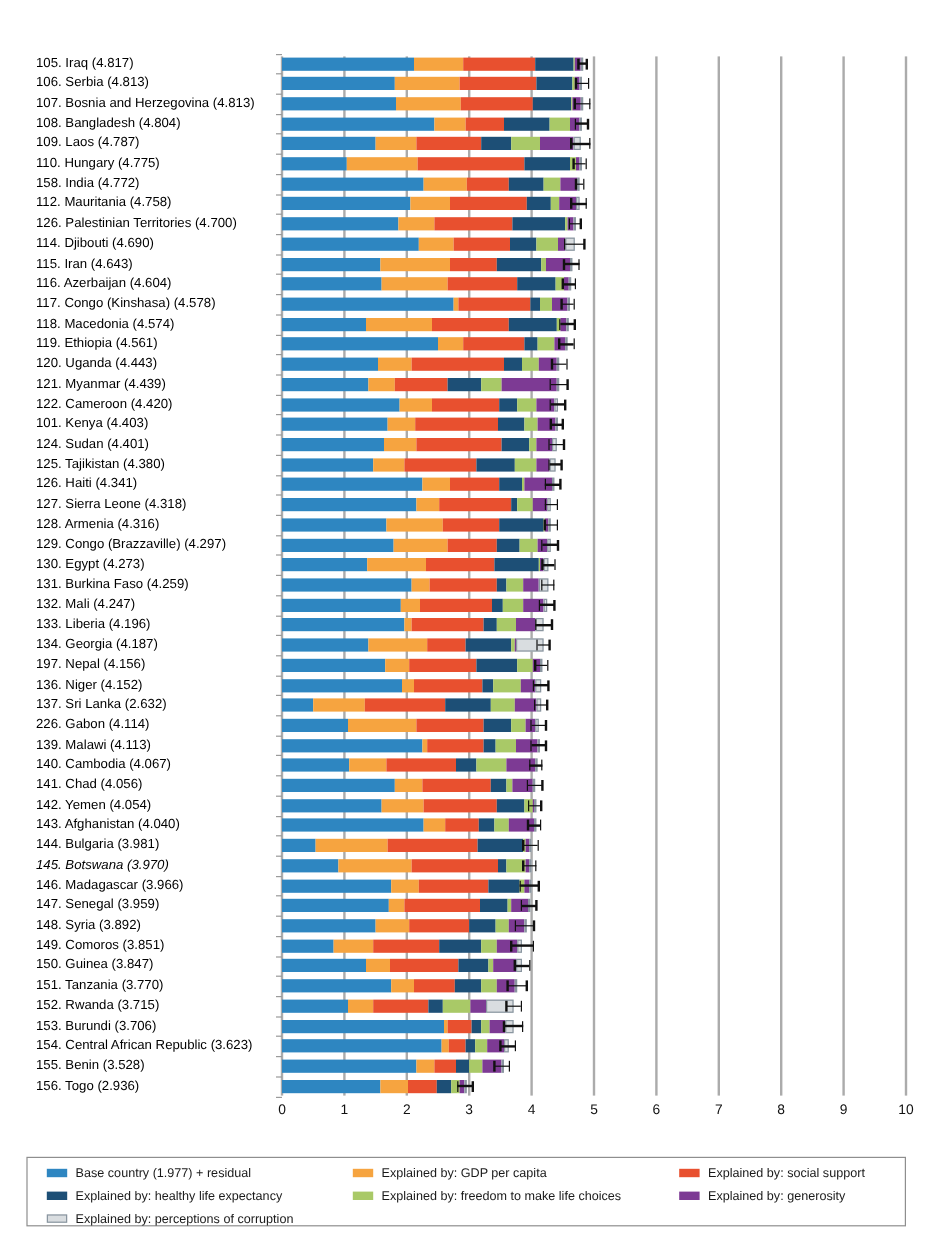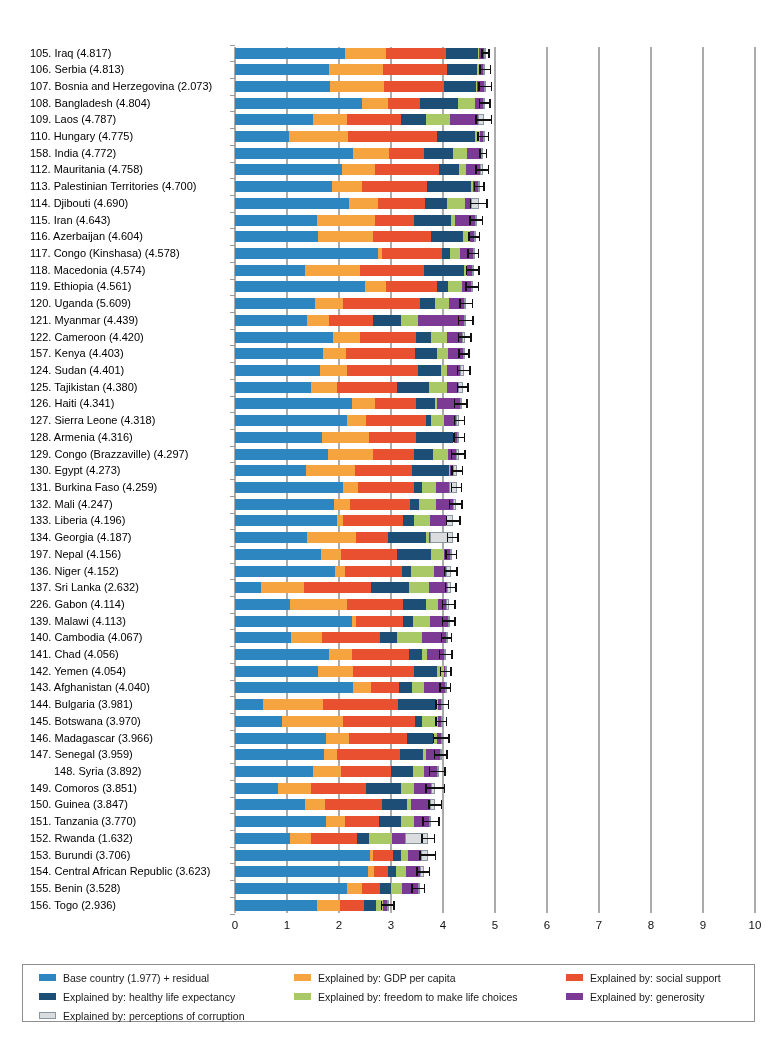--- a/index.html
+++ b/index.html
@@ -122,21 +122,21 @@
         <div class="seg" style="left: 93.6px; width: 54.08px; background: rgb(246, 164, 64);"></div>
         <div class="seg" style="left: 147.68px; width: 64.48px; background: rgb(232, 80, 47);"></div>
         <div class="seg" style="left: 212.16px; width: 30.16px; background: rgb(29, 79, 118);"></div>
         <div class="seg" style="left: 242.32px; width: 2.08px; background: rgb(169, 201, 103);"></div>
         <div class="seg" style="left: 244.4px; width: 3.64px; background: rgb(125, 58, 148);"></div>
         <div class="seg corr" style="left: 248.04px; width: 2.08px; background: rgb(217, 221, 224);"></div>
       </div>
       <div class="whisk-line" style="left: 480.076px; top: 68.96px; width: 10.4px;"></div>
       <div class="whisk-cap" style="left: 479.326px; top: 65.21px; height: 9px;"></div>
       <div class="whisk-cap" style="left: 489.726px; top: 65.21px; height: 9px;"></div>
-      <div class="row-label" style="top: 79.92px;">107. Bosnia and Herzegovina (2.073)</div>
+      <div class="row-label" style="top: 79.92px;">107. Bosnia and Herzegovina (4.813)</div>
       <div class="bar" style="left: 235px; top: 80.92px; width: 250.276px;">
         <div class="seg" style="left: 0px; width: 95.16px; background: rgb(46, 134, 193);"></div>
         <div class="seg" style="left: 95.16px; width: 53.56px; background: rgb(246, 164, 64);"></div>
         <div class="seg" style="left: 148.72px; width: 59.8px; background: rgb(232, 80, 47);"></div>
         <div class="seg" style="left: 208.52px; width: 32.24px; background: rgb(29, 79, 118);"></div>
         <div class="seg" style="left: 240.76px; width: 1.56px; background: rgb(169, 201, 103);"></div>
         <div class="seg" style="left: 242.32px; width: 6.76px; background: rgb(125, 58, 148);"></div>
         <div class="seg corr" style="left: 249.08px; width: 1.04px; background: rgb(217, 221, 224);"></div>
       </div>
       <div class="whisk-line" style="left: 479.036px; top: 85.67px; width: 12.48px;"></div>
@@ -200,21 +200,21 @@
         <div class="seg" style="left: 106.6px; width: 33.8px; background: rgb(246, 164, 64);"></div>
         <div class="seg" style="left: 140.4px; width: 63.96px; background: rgb(232, 80, 47);"></div>
         <div class="seg" style="left: 204.36px; width: 19.76px; background: rgb(29, 79, 118);"></div>
         <div class="seg" style="left: 224.12px; width: 6.76px; background: rgb(169, 201, 103);"></div>
         <div class="seg" style="left: 230.88px; width: 14.56px; background: rgb(125, 58, 148);"></div>
         <div class="seg corr" style="left: 245.44px; width: 2.08px; background: rgb(217, 221, 224);"></div>
       </div>
       <div class="whisk-line" style="left: 476.176px; top: 169.22px; width: 12.48px;"></div>
       <div class="whisk-cap" style="left: 475.426px; top: 165.47px; height: 9px;"></div>
       <div class="whisk-cap" style="left: 487.906px; top: 165.47px; height: 9px;"></div>
-      <div class="row-label" style="top: 180.18px;">113. Palestinian Territories (4.700)</div>
+      <div class="row-label" style="top: 180.18px;">126. Palestinian Territories (4.700)</div>
       <div class="bar" style="left: 235px; top: 181.18px; width: 244.4px;">
         <div class="seg" style="left: 0px; width: 97.24px; background: rgb(46, 134, 193);"></div>
         <div class="seg" style="left: 97.24px; width: 30.16px; background: rgb(246, 164, 64);"></div>
         <div class="seg" style="left: 127.4px; width: 64.48px; background: rgb(232, 80, 47);"></div>
         <div class="seg" style="left: 191.88px; width: 43.68px; background: rgb(29, 79, 118);"></div>
         <div class="seg" style="left: 235.56px; width: 2.6px; background: rgb(169, 201, 103);"></div>
         <div class="seg" style="left: 238.16px; width: 5.2px; background: rgb(125, 58, 148);"></div>
         <div class="seg corr" style="left: 243.36px; width: 1.04px; background: rgb(217, 221, 224);"></div>
       </div>
       <div class="whisk-line" style="left: 474.72px; top: 185.93px; width: 9.36px;"></div>
@@ -291,21 +291,21 @@
         <div class="seg" style="left: 130px; width: 20.8px; background: rgb(246, 164, 64);"></div>
         <div class="seg" style="left: 150.8px; width: 50.96px; background: rgb(232, 80, 47);"></div>
         <div class="seg" style="left: 201.76px; width: 11.44px; background: rgb(29, 79, 118);"></div>
         <div class="seg" style="left: 213.2px; width: 13.52px; background: rgb(169, 201, 103);"></div>
         <div class="seg" style="left: 226.72px; width: 9.36px; background: rgb(125, 58, 148);"></div>
         <div class="seg corr" style="left: 236.08px; width: 1.04px; background: rgb(217, 221, 224);"></div>
       </div>
       <div class="whisk-line" style="left: 465.932px; top: 286.19px; width: 12.48px;"></div>
       <div class="whisk-cap" style="left: 465.182px; top: 282.44px; height: 9px;"></div>
       <div class="whisk-cap" style="left: 477.662px; top: 282.44px; height: 9px;"></div>
-      <div class="row-label" style="top: 297.15px;">120. Uganda (5.609)</div>
+      <div class="row-label" style="top: 297.15px;">120. Uganda (4.443)</div>
       <div class="bar" style="left: 235px; top: 298.15px; width: 231.036px;">
         <div class="seg" style="left: 0px; width: 80.08px; background: rgb(46, 134, 193);"></div>
         <div class="seg" style="left: 80.08px; width: 27.56px; background: rgb(246, 164, 64);"></div>
         <div class="seg" style="left: 107.64px; width: 76.96px; background: rgb(232, 80, 47);"></div>
         <div class="seg" style="left: 184.6px; width: 15.6px; background: rgb(29, 79, 118);"></div>
         <div class="seg" style="left: 200.2px; width: 13.52px; background: rgb(169, 201, 103);"></div>
         <div class="seg" style="left: 213.72px; width: 15.08px; background: rgb(125, 58, 148);"></div>
         <div class="seg corr" style="left: 228.8px; width: 2.08px; background: rgb(217, 221, 224);"></div>
       </div>
       <div class="whisk-line" style="left: 459.796px; top: 302.9px; width: 12.48px;"></div>
@@ -330,21 +330,21 @@
         <div class="seg" style="left: 97.76px; width: 27.04px; background: rgb(246, 164, 64);"></div>
         <div class="seg" style="left: 124.8px; width: 56.68px; background: rgb(232, 80, 47);"></div>
         <div class="seg" style="left: 181.48px; width: 14.04px; background: rgb(29, 79, 118);"></div>
         <div class="seg" style="left: 195.52px; width: 16.64px; background: rgb(169, 201, 103);"></div>
         <div class="seg" style="left: 212.16px; width: 15.08px; background: rgb(125, 58, 148);"></div>
         <div class="seg corr" style="left: 227.24px; width: 2.6px; background: rgb(217, 221, 224);"></div>
       </div>
       <div class="whisk-line" style="left: 458.6px; top: 336.32px; width: 12.48px;"></div>
       <div class="whisk-cap" style="left: 457.85px; top: 332.57px; height: 9px;"></div>
       <div class="whisk-cap" style="left: 470.33px; top: 332.57px; height: 9px;"></div>
-      <div class="row-label" style="top: 347.28px;">157. Kenya (4.403)</div>
+      <div class="row-label" style="top: 347.28px;">101. Kenya (4.403)</div>
       <div class="bar" style="left: 235px; top: 348.28px; width: 228.956px;">
         <div class="seg" style="left: 0px; width: 87.88px; background: rgb(46, 134, 193);"></div>
         <div class="seg" style="left: 87.88px; width: 22.88px; background: rgb(246, 164, 64);"></div>
         <div class="seg" style="left: 110.76px; width: 69.68px; background: rgb(232, 80, 47);"></div>
         <div class="seg" style="left: 180.44px; width: 21.84px; background: rgb(29, 79, 118);"></div>
         <div class="seg" style="left: 202.28px; width: 10.92px; background: rgb(169, 201, 103);"></div>
         <div class="seg" style="left: 213.2px; width: 14.56px; background: rgb(125, 58, 148);"></div>
         <div class="seg corr" style="left: 227.76px; width: 1.04px; background: rgb(217, 221, 224);"></div>
       </div>
       <div class="whisk-line" style="left: 458.756px; top: 353.03px; width: 10.4px;"></div>
@@ -616,21 +616,21 @@
         <div class="seg" style="left: 28.08px; width: 60.32px; background: rgb(246, 164, 64);"></div>
         <div class="seg" style="left: 88.4px; width: 74.36px; background: rgb(232, 80, 47);"></div>
         <div class="seg" style="left: 162.76px; width: 37.96px; background: rgb(29, 79, 118);"></div>
         <div class="seg" style="left: 200.72px; width: 2.6px; background: rgb(169, 201, 103);"></div>
         <div class="seg" style="left: 203.32px; width: 3.12px; background: rgb(125, 58, 148);"></div>
         <div class="seg corr" style="left: 206.44px; width: 0.52px; background: rgb(217, 221, 224);"></div>
       </div>
       <div class="whisk-line" style="left: 435.772px; top: 703.94px; width: 12.48px;"></div>
       <div class="whisk-cap" style="left: 435.022px; top: 700.19px; height: 9px;"></div>
       <div class="whisk-cap" style="left: 447.502px; top: 700.19px; height: 9px;"></div>
-      <div class="row-label" style="top: 714.9px;">145. Botswana (3.970)</div>
+      <div class="row-label" style="top: 714.9px; font-style: italic;">145. Botswana (3.970)</div>
       <div class="bar" style="left: 235px; top: 715.9px; width: 206.44px;">
         <div class="seg" style="left: 0px; width: 47.32px; background: rgb(46, 134, 193);"></div>
         <div class="seg" style="left: 47.32px; width: 60.32px; background: rgb(246, 164, 64);"></div>
         <div class="seg" style="left: 107.64px; width: 72.8px; background: rgb(232, 80, 47);"></div>
         <div class="seg" style="left: 180.44px; width: 6.76px; background: rgb(29, 79, 118);"></div>
         <div class="seg" style="left: 187.2px; width: 16.12px; background: rgb(169, 201, 103);"></div>
         <div class="seg" style="left: 203.32px; width: 2.6px; background: rgb(125, 58, 148);"></div>
         <div class="seg corr" style="left: 205.92px; width: 0.52px; background: rgb(217, 221, 224);"></div>
       </div>
       <div class="whisk-line" style="left: 436.24px; top: 720.65px; width: 10.4px;"></div>
@@ -655,21 +655,21 @@
         <div class="seg" style="left: 89.44px; width: 12.48px; background: rgb(246, 164, 64);"></div>
         <div class="seg" style="left: 101.92px; width: 63.44px; background: rgb(232, 80, 47);"></div>
         <div class="seg" style="left: 165.36px; width: 22.36px; background: rgb(29, 79, 118);"></div>
         <div class="seg" style="left: 187.72px; width: 3.12px; background: rgb(169, 201, 103);"></div>
         <div class="seg" style="left: 190.84px; width: 14.04px; background: rgb(125, 58, 148);"></div>
         <div class="seg corr" style="left: 204.88px; width: 1.04px; background: rgb(217, 221, 224);"></div>
       </div>
       <div class="whisk-line" style="left: 434.628px; top: 754.07px; width: 12.48px;"></div>
       <div class="whisk-cap" style="left: 433.878px; top: 750.32px; height: 9px;"></div>
       <div class="whisk-cap" style="left: 446.358px; top: 750.32px; height: 9px;"></div>
-      <div class="row-label" style="top: 765.03px; margin-left: 24px;">148. Syria (3.892)</div>
+      <div class="row-label" style="top: 765.03px;">148. Syria (3.892)</div>
       <div class="bar" style="left: 235px; top: 766.03px; width: 202.384px;">
         <div class="seg" style="left: 0px; width: 78px; background: rgb(46, 134, 193);"></div>
         <div class="seg" style="left: 78px; width: 28.08px; background: rgb(246, 164, 64);"></div>
         <div class="seg" style="left: 106.08px; width: 49.92px; background: rgb(232, 80, 47);"></div>
         <div class="seg" style="left: 156px; width: 21.84px; background: rgb(29, 79, 118);"></div>
         <div class="seg" style="left: 177.84px; width: 10.92px; background: rgb(169, 201, 103);"></div>
         <div class="seg" style="left: 188.76px; width: 13px; background: rgb(125, 58, 148);"></div>
         <div class="seg corr" style="left: 201.76px; width: 0.52px; background: rgb(217, 221, 224);"></div>
       </div>
       <div class="whisk-line" style="left: 429.584px; top: 770.78px; width: 15.6px;"></div>
@@ -707,21 +707,21 @@
         <div class="seg" style="left: 91px; width: 18.72px; background: rgb(246, 164, 64);"></div>
         <div class="seg" style="left: 109.72px; width: 33.8px; background: rgb(232, 80, 47);"></div>
         <div class="seg" style="left: 143.52px; width: 22.36px; background: rgb(29, 79, 118);"></div>
         <div class="seg" style="left: 165.88px; width: 13px; background: rgb(169, 201, 103);"></div>
         <div class="seg" style="left: 178.88px; width: 15.6px; background: rgb(125, 58, 148);"></div>
         <div class="seg corr" style="left: 194.48px; width: 1.56px; background: rgb(217, 221, 224);"></div>
       </div>
       <div class="whisk-line" style="left: 423.24px; top: 820.91px; width: 15.6px;"></div>
       <div class="whisk-cap" style="left: 422.49px; top: 817.16px; height: 9px;"></div>
       <div class="whisk-cap" style="left: 438.09px; top: 817.16px; height: 9px;"></div>
-      <div class="row-label" style="top: 831.87px;">152. Rwanda (1.632)</div>
+      <div class="row-label" style="top: 831.87px;">152. Rwanda (3.715)</div>
       <div class="bar" style="left: 235px; top: 832.87px; width: 193.18px;">
         <div class="seg" style="left: 0px; width: 54.6px; background: rgb(46, 134, 193);"></div>
         <div class="seg" style="left: 54.6px; width: 21.84px; background: rgb(246, 164, 64);"></div>
         <div class="seg" style="left: 76.44px; width: 45.76px; background: rgb(232, 80, 47);"></div>
         <div class="seg" style="left: 122.2px; width: 11.44px; background: rgb(29, 79, 118);"></div>
         <div class="seg" style="left: 133.64px; width: 22.88px; background: rgb(169, 201, 103);"></div>
         <div class="seg" style="left: 156.52px; width: 13.52px; background: rgb(125, 58, 148);"></div>
         <div class="seg corr" style="left: 170.04px; width: 22.88px; background: rgb(217, 221, 224);"></div>
       </div>
       <div class="whisk-line" style="left: 421.94px; top: 837.62px; width: 12.48px;"></div>

